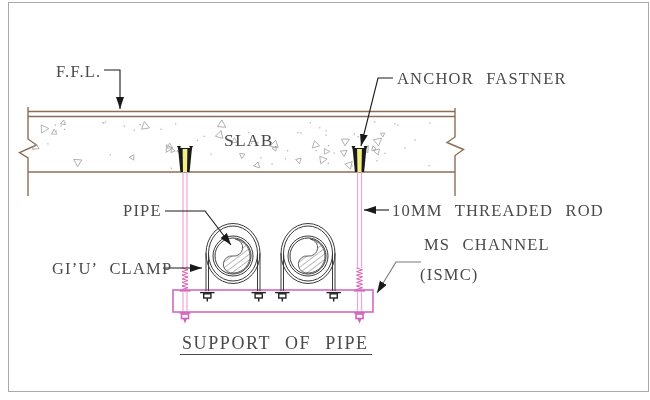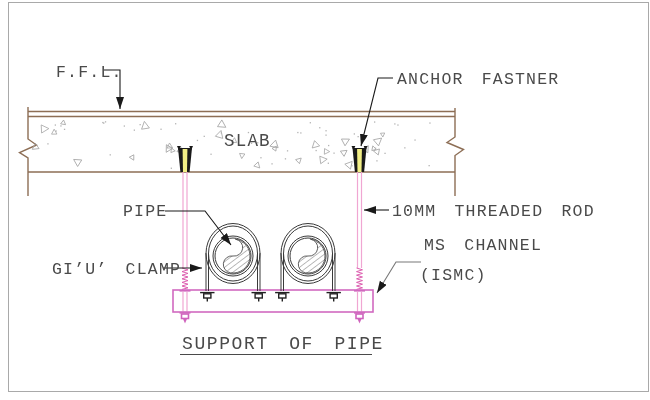--- a/index.html
+++ b/index.html
@@ -1,17 +1,17 @@
 <!DOCTYPE html>
 <html><head>
 <meta charset="utf-8">
 <style>
   html,body{margin:0;padding:0;background:#ffffff;}
   .stage{position:relative;width:650px;height:400px;background:#ffffff;overflow:hidden;
-         font-family:Liberation Mono, monospace;}
+         font-family:Liberation Serif, serif;}
   svg{display:block;}
   .slabline{stroke:#8d6e55;stroke-width:1.4;fill:none;}
   .tmark{fill:none;stroke:#a6a6a6;stroke-width:0.8;}
   .dmark{fill:#b4b4b4;}
   .ring{fill:none;stroke:#3a3a3a;stroke-width:1;}
   .leg{stroke:#3a3a3a;stroke-width:1;}
   .hwk{stroke:#222222;stroke-width:1.4;fill:none;}
   .rodline{stroke:#f0a6d2;stroke-width:1.2;fill:none;}
   .coil{stroke:#dd5fb0;stroke-width:1;fill:none;}
   .pinkhw{stroke:#cf63bd;stroke-width:1.6;fill:none;}

